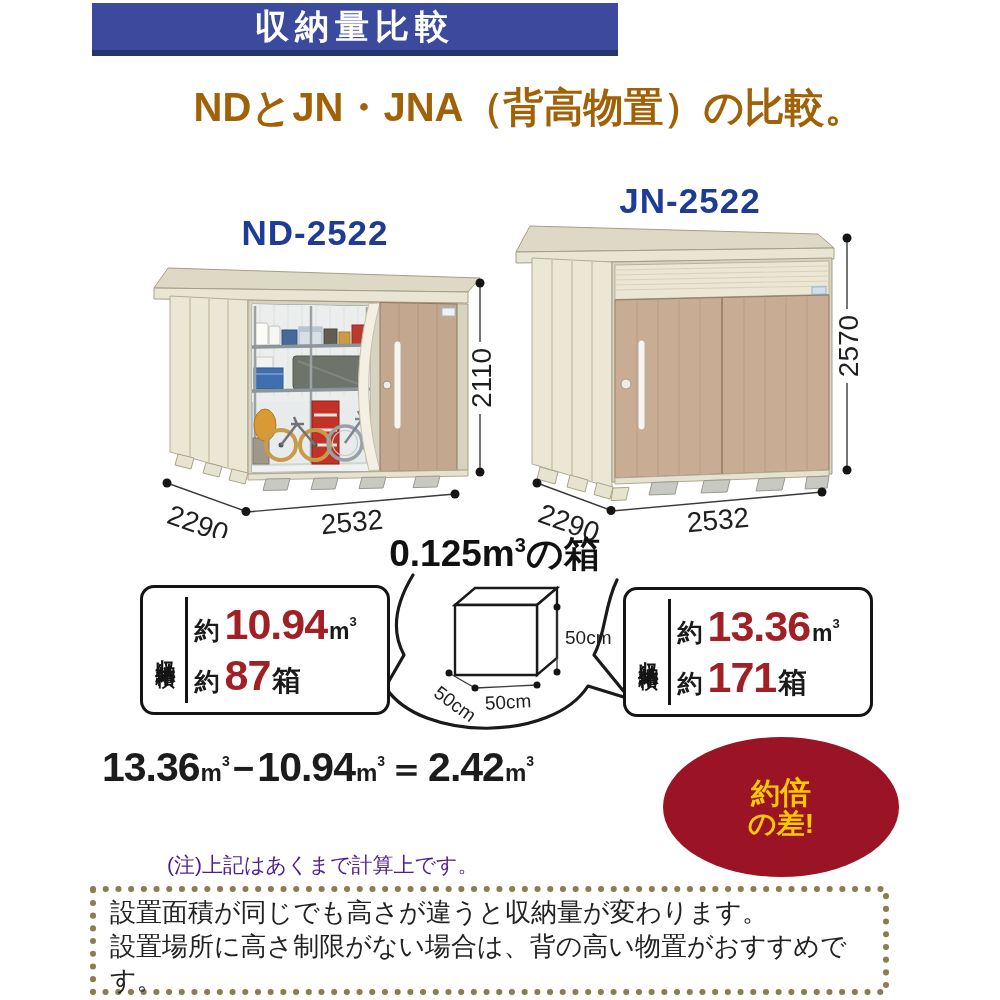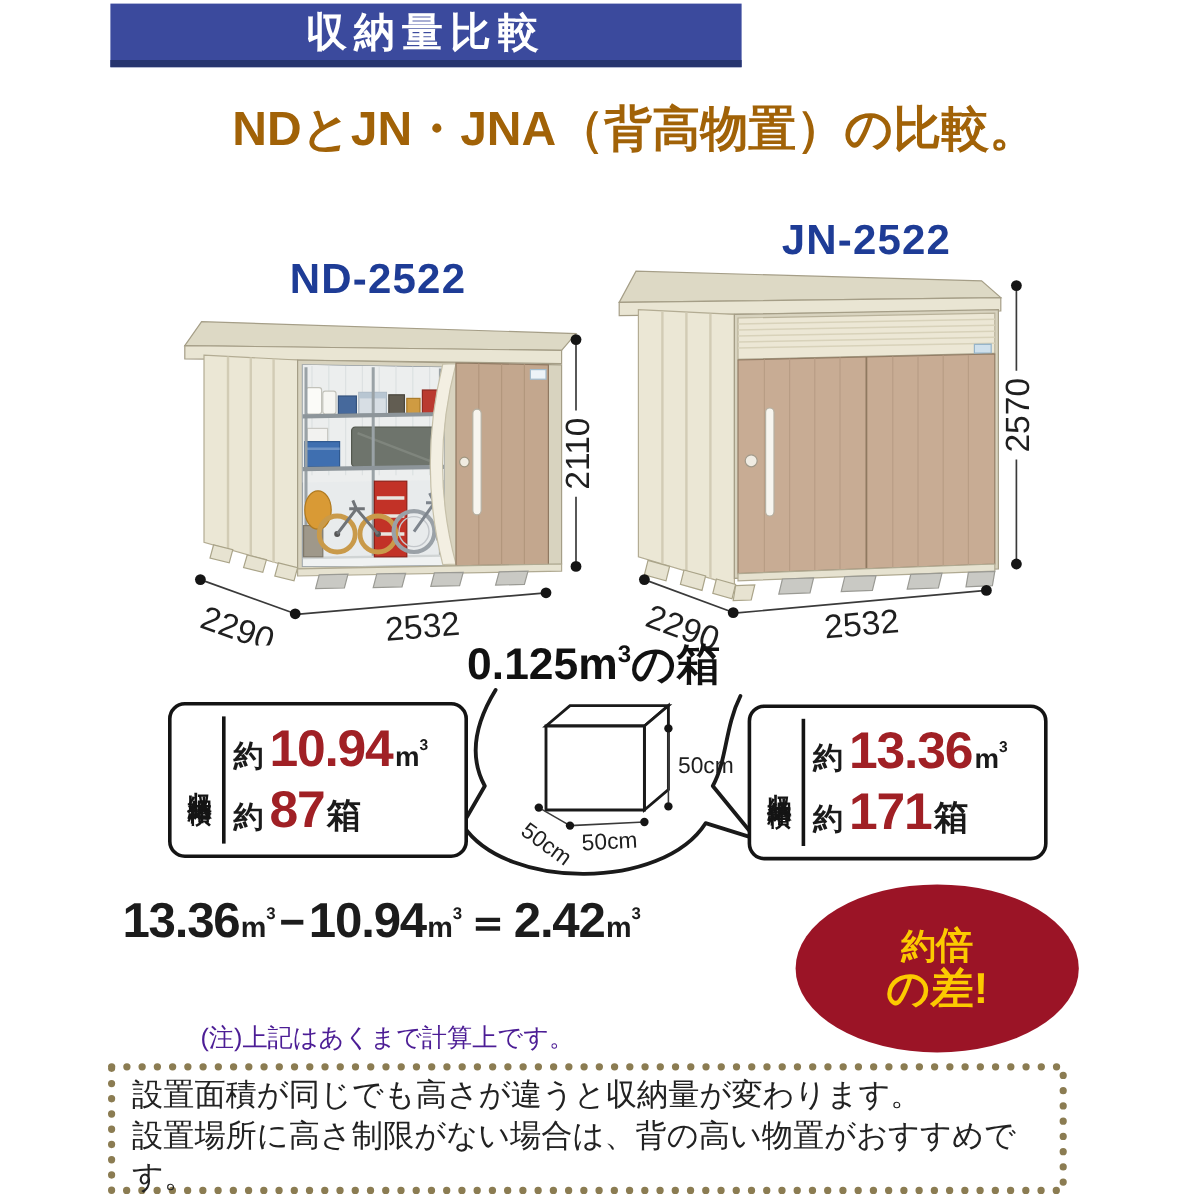--- a/index.html
+++ b/index.html
@@ -24,21 +24,21 @@
     left:66px; top:80px; width:926px; text-align:center;
     font-size:40px; font-weight:600; color:#a16207; letter-spacing:0px;
   }
 
   
   .model-label {
     top:181px; width:220px; text-align:center;
     font-size:35px; font-weight:600; color:#1e3c96; letter-spacing:1px;
   }
   .model-left  { left:205px;margin-top:32px; }
-  .model-right { left:612px; }
+  .model-right { left:580px; }
 
   svg text { font-family:"Liberation Sans", sans-serif; }
   .dim-text { font-size:28px; font-weight:500; fill:#1f1f1f; }
   .cube-dim-text { font-size:19px; font-weight:500; fill:#1f1f1f; }
 
   
   .cube-title {
     left:340px; top:529px; width:310px; text-align:center;
     font-size:37px; font-weight:600; color:#111;
   }
@@ -79,21 +79,21 @@
   .badge {
     left:663px; top:737px; width:236px; height:140px;
     background:#9b1426; border-radius:50%;
     display:flex; flex-direction:column; align-items:center; justify-content:center;
     color:#fcca00;
   }
   .badge-row1 { display:flex; align-items:baseline; line-height:1; }
   .badge-approx { font-size:29px; font-weight:700; }
   .badge-value { font-size:60px; font-weight:700; letter-spacing:-1px; margin:0 1px; }
   .badge-times { font-size:31px; font-weight:700; }
-  .badge-row2 { font-size:36px; font-weight:700; line-height:1; margin-top:2px; }
+  .badge-row2 { font-size:28px; font-weight:700; line-height:1; margin-top:2px; }
 
   
   .footer { left:88px; top:884px; width:803px; height:113px; }
   .footer-border { position:absolute; left:0; top:0; }
   .footer-text { position:absolute; left:22px; top:11px; font-size:26px; font-weight:500; color:#222; line-height:34px; }
 </style>
 </head>
 <body>
 
 <div id="canvas">

